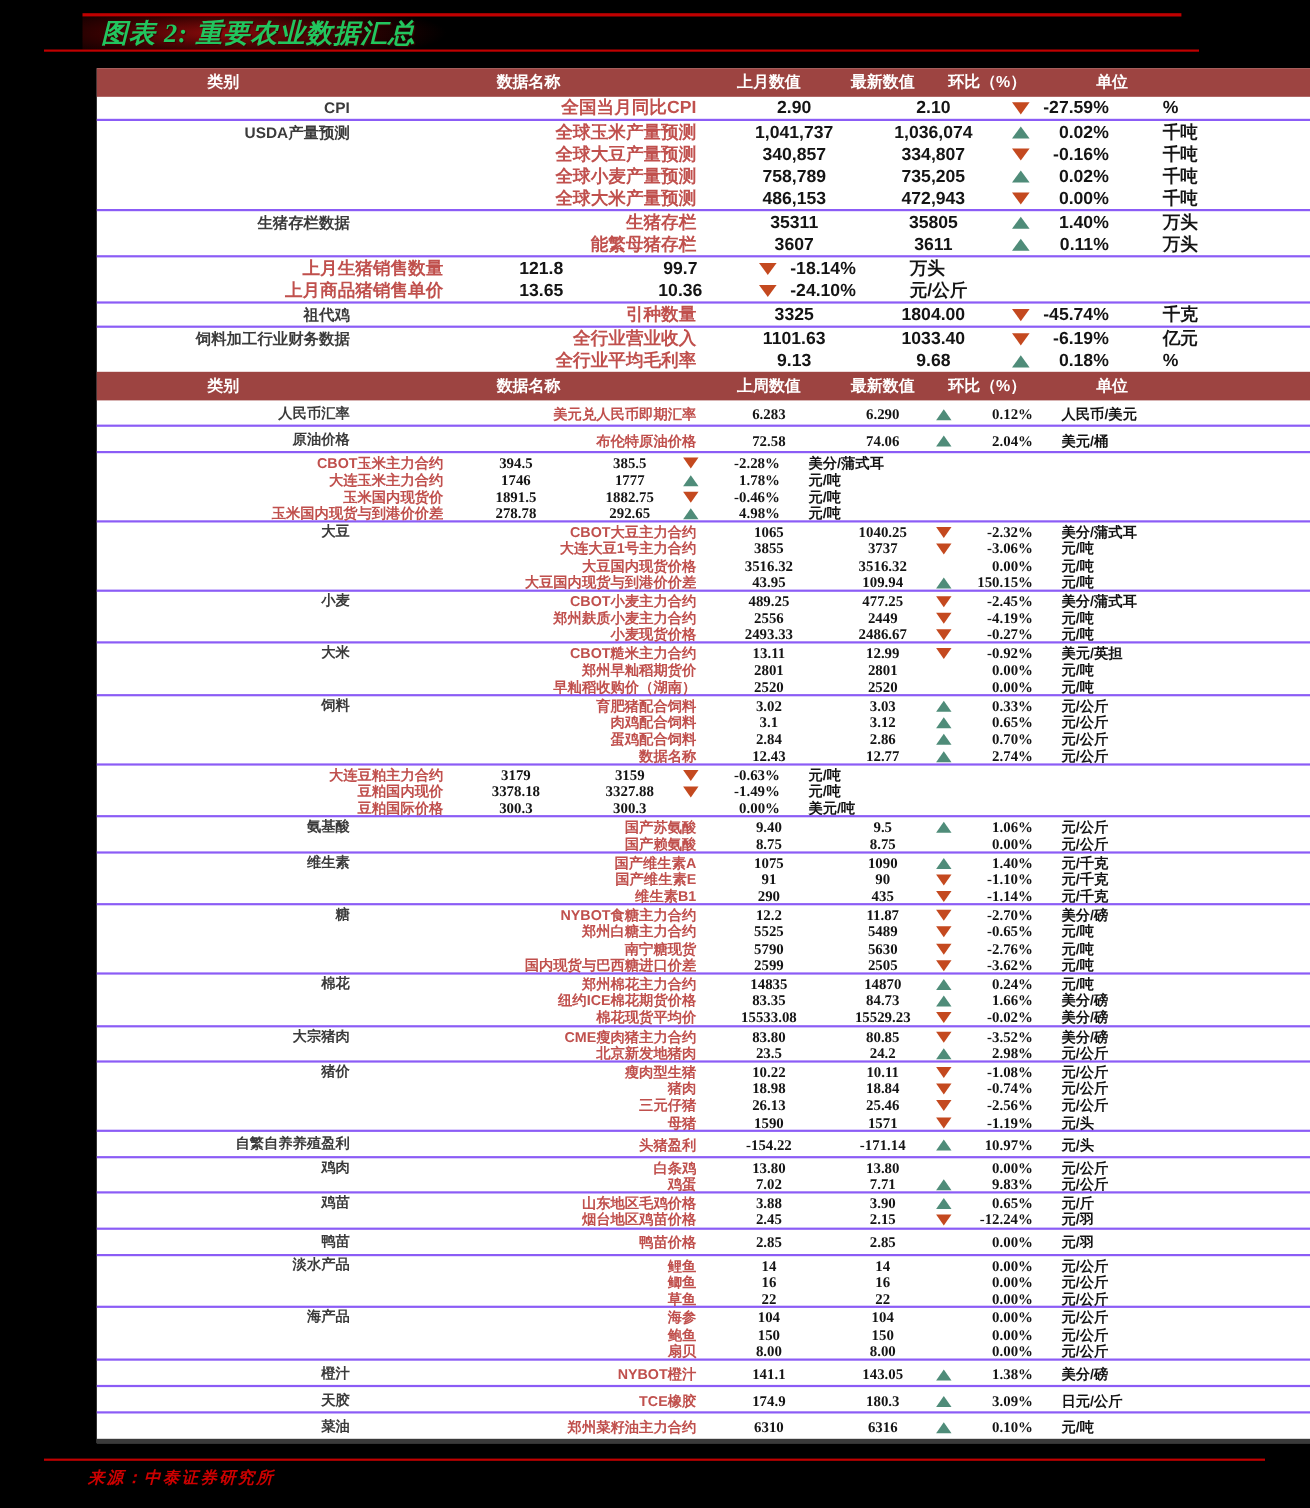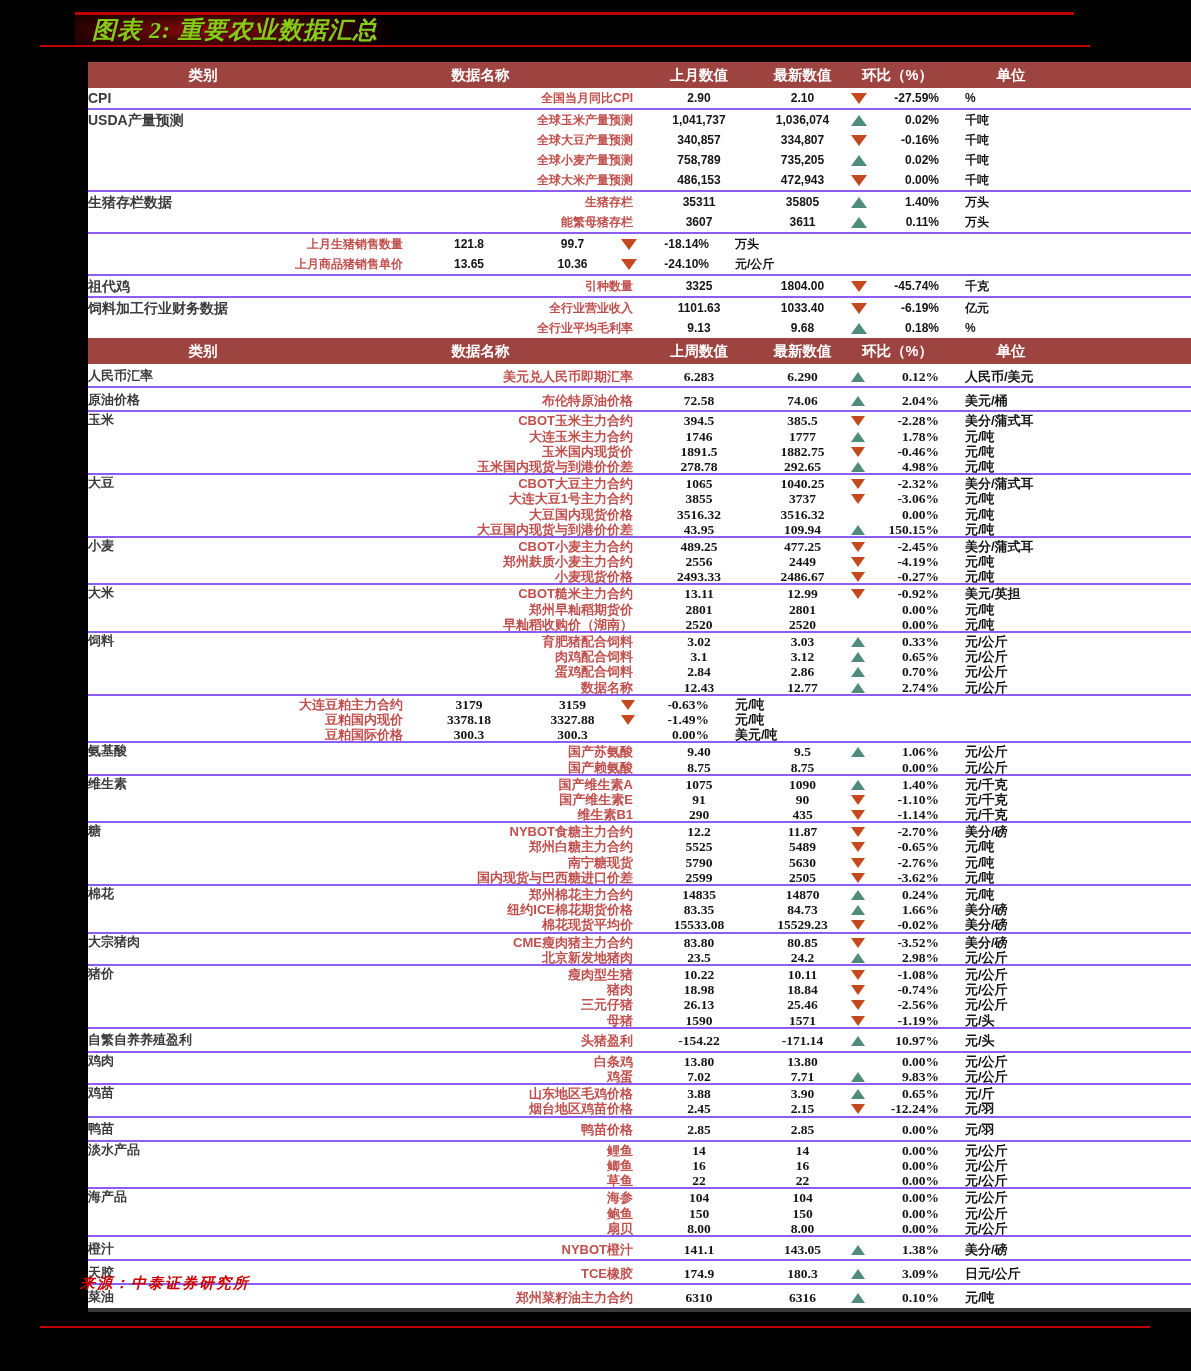--- a/index.html
+++ b/index.html
@@ -8,52 +8,52 @@
   }
   html,body{margin:0;padding:0;}
   body{
     width:1191px;height:1371px;background:#000;position:relative;overflow:hidden;
     font-family:"Liberation Sans","DejaVu Sans",sans-serif;
   }
   .banner-top{position:absolute;left:75px;top:12px;width:999px;height:3px;background:var(--red);}
   .banner-glow{position:absolute;left:75px;top:15px;width:335px;height:30px;
     background:radial-gradient(ellipse 62% 100% at 38% 50%, rgba(145,12,12,.95), rgba(84,2,2,.6) 55%, rgba(0,0,0,0) 98%);}
   .title{position:absolute;left:92px;top:14px;font-family:"Liberation Serif","DejaVu Serif",serif;
-    font-style:italic;font-weight:700;font-size:24px;letter-spacing:1px;color:#84cc16;
+    font-style:italic;font-weight:700;font-size:24px;letter-spacing:1px;color:#22c55e;
     text-shadow:1px 1px 1px #3c0000;}
   .banner-bottom{position:absolute;left:40px;top:45px;width:1050px;height:2px;background:var(--red);}
 
   .table{position:absolute;left:88px;top:62px;width:1157px;background:#fff;border-bottom:4px solid #3a3a3a;}
   .header-row{display:grid;grid-template-columns:230px 325px 112px 95px 95px 132px;
     height:26px;line-height:26px;background:var(--header-bg);color:#fff;font-size:14.5px;font-weight:700;}
   .hcell{text-align:center;}
   .group{display:flex;border-top:2px solid #8b5cf6;}
   .group.first{border-top:none;}
   .group.pad{padding:3.5px 0;}
-  .cat{width:230px;text-align:left;font-weight:700;color:var(--cat);}
+  .cat{width:230px;text-align:right;font-weight:700;color:var(--cat);}
   .rows{width:759px;}
   .row{display:grid;grid-template-columns:325px 112px 95px 95px 132px;align-items:center;}
-  .section-a .row{height:20px;font-size:12px;}
+  .section-a .row{height:20px;font-size:16px;gap:23px;}
   .section-a .cat{line-height:20px;font-size:14px;}
   .section-b .row{height:15.2px;font-size:13px;}
   .section-b .cat{line-height:15.2px;font-size:13px;}
   .cell.name{text-align:right;padding-right:10px;color:var(--name);font-weight:700;white-space:nowrap;}
   .cell.num{text-align:center;color:#141414;font-weight:700;white-space:nowrap;}
   .cell.pct{display:flex;align-items:center;padding:0 6px 0 1px;color:#141414;font-weight:700;white-space:nowrap;}
   .cell.pct .val{margin-left:auto;}
   .cell.unit{padding-left:20px;color:#141414;font-weight:700;white-space:nowrap;}
   .section-b .cell.num,.section-b .cell.pct .val{
     font-family:"Liberation Serif","DejaVu Serif",serif;font-size:13.5px;}
   .tri{width:0;height:0;flex:0 0 auto;}
   .tri.up{border-left:8px solid transparent;border-right:8px solid transparent;border-bottom:11px solid var(--up);}
   .tri.down{border-left:8px solid transparent;border-right:8px solid transparent;border-top:11px solid var(--down);}
   .section-b .tri.up{border-left-width:7px;border-right-width:7px;border-bottom-width:10px;}
   .section-b .tri.down{border-left-width:7px;border-right-width:7px;border-top-width:10px;}
   .src-line{position:absolute;left:40px;top:1326px;width:1110px;height:2px;background:var(--red);}
-  .source{position:absolute;left:80px;top:1274px;font-family:"Liberation Serif","DejaVu Serif",serif;
+  .source{position:absolute;left:80px;top:1334px;font-family:"Liberation Serif","DejaVu Serif",serif;
     font-style:italic;font-weight:700;font-size:15px;color:#cc0000;letter-spacing:2px;}
 </style>
 </head>
 <body>
 
 <div class="banner-top"></div>
 <div class="banner-glow"></div>
 <div class="title">图表 2: 重要农业数据汇总</div>
 <div class="banner-bottom"></div>
 
@@ -250,21 +250,20 @@
             <div class="cell num">74.06</div>
             <div class="cell pct">
               <div class="tri up"></div>
               <div class="val">2.04%</div>
             </div>
             <div class="cell unit">美元/桶</div>
           </div>
         </div>
       </div>
       <div class="group">
-        <div class="cat">玉米</div>
         <div class="rows">
           <div class="row">
             <div class="cell name">CBOT玉米主力合约</div>
             <div class="cell num">394.5</div>
             <div class="cell num">385.5</div>
             <div class="cell pct">
               <div class="tri down"></div>
               <div class="val">-2.28%</div>
             </div>
             <div class="cell unit">美分/蒲式耳</div>

